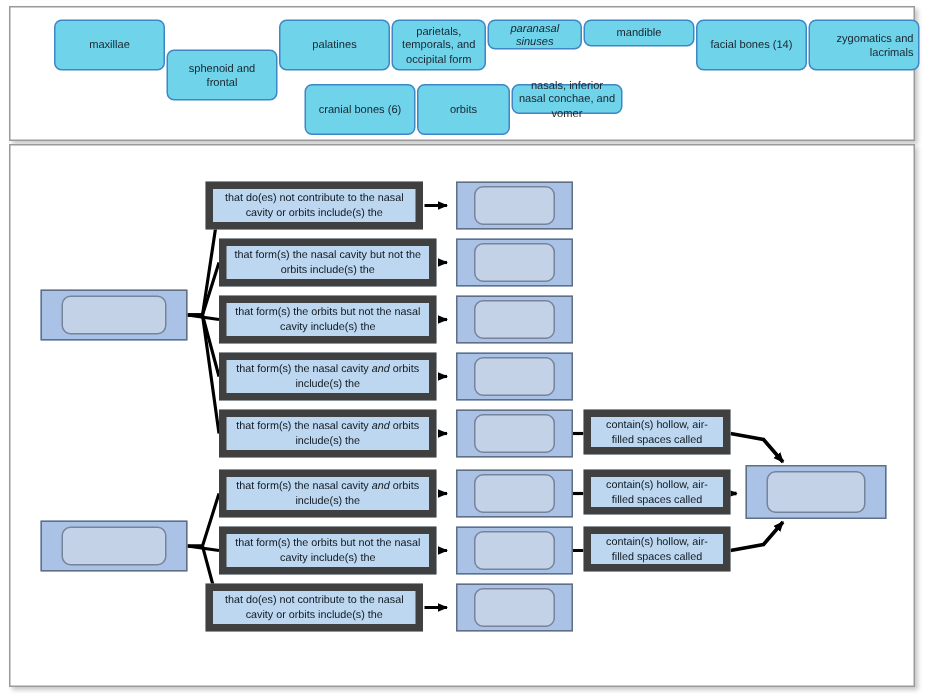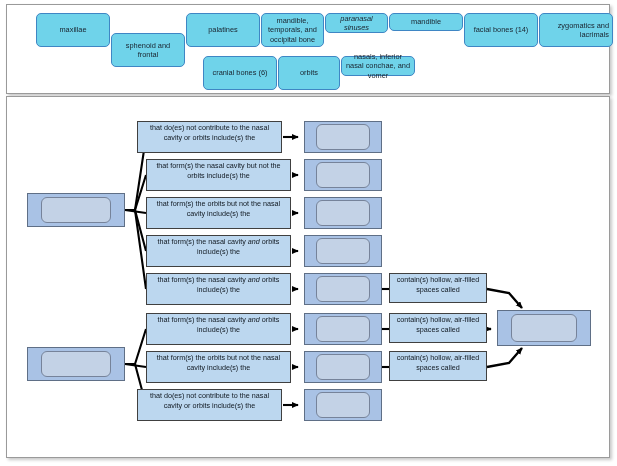--- a/index.html
+++ b/index.html
@@ -75,24 +75,24 @@
     border: 1px solid #7d8 da0;
     border: 1px solid #76839a;
     border-radius: 6px;
     box-sizing: border-box;
   }
 
   
   .phrase {
     position: absolute;
     background: #bcd7ef;
-    border: 1px solid #404040;
+    border: 5px solid #404040;
     box-sizing: border-box;
     display: flex;
-    align-items: flex-start;
+    align-items: center;
     justify-content: center;
     text-align: center;
     color: #101820;
     font-size: 7.2px;
     line-height: 9.6px;
     padding: 1px 3px;
     user-select: none;
   }
   .phrase em { font-style: italic; }
 
@@ -116,21 +116,21 @@
         <div class="tile" style="left: 29px; top: 8px; width: 74px; height: 34px;">
           <span>maxillae</span>
         </div>
         <div class="tile" style="left: 104px; top: 8px; width: 74px; height: 34px; margin-top: 20px;">
           <span>sphenoid and frontal</span>
         </div>
         <div class="tile" style="left: 179px; top: 8px; width: 74px; height: 34px;">
           <span>palatines</span>
         </div>
         <div class="tile" style="left: 254px; top: 8px; width: 63px; height: 34px;">
-          <span>mandible, temporals, and occipital bone</span>
+          <span>parietals, temporals, and occipital form</span>
         </div>
         <div class="tile" style="left: 318px; top: 8px; width: 63px; height: 20px; font-style: italic;">
           <span>paranasal sinuses</span>
         </div>
         <div class="tile" style="left: 382px; top: 8px; width: 74px; height: 18px;">
           <span>mandible</span>
         </div>
         <div class="tile" style="left: 457px; top: 8px; width: 74px; height: 34px;">
           <span>facial bones (14)</span>
         </div>

